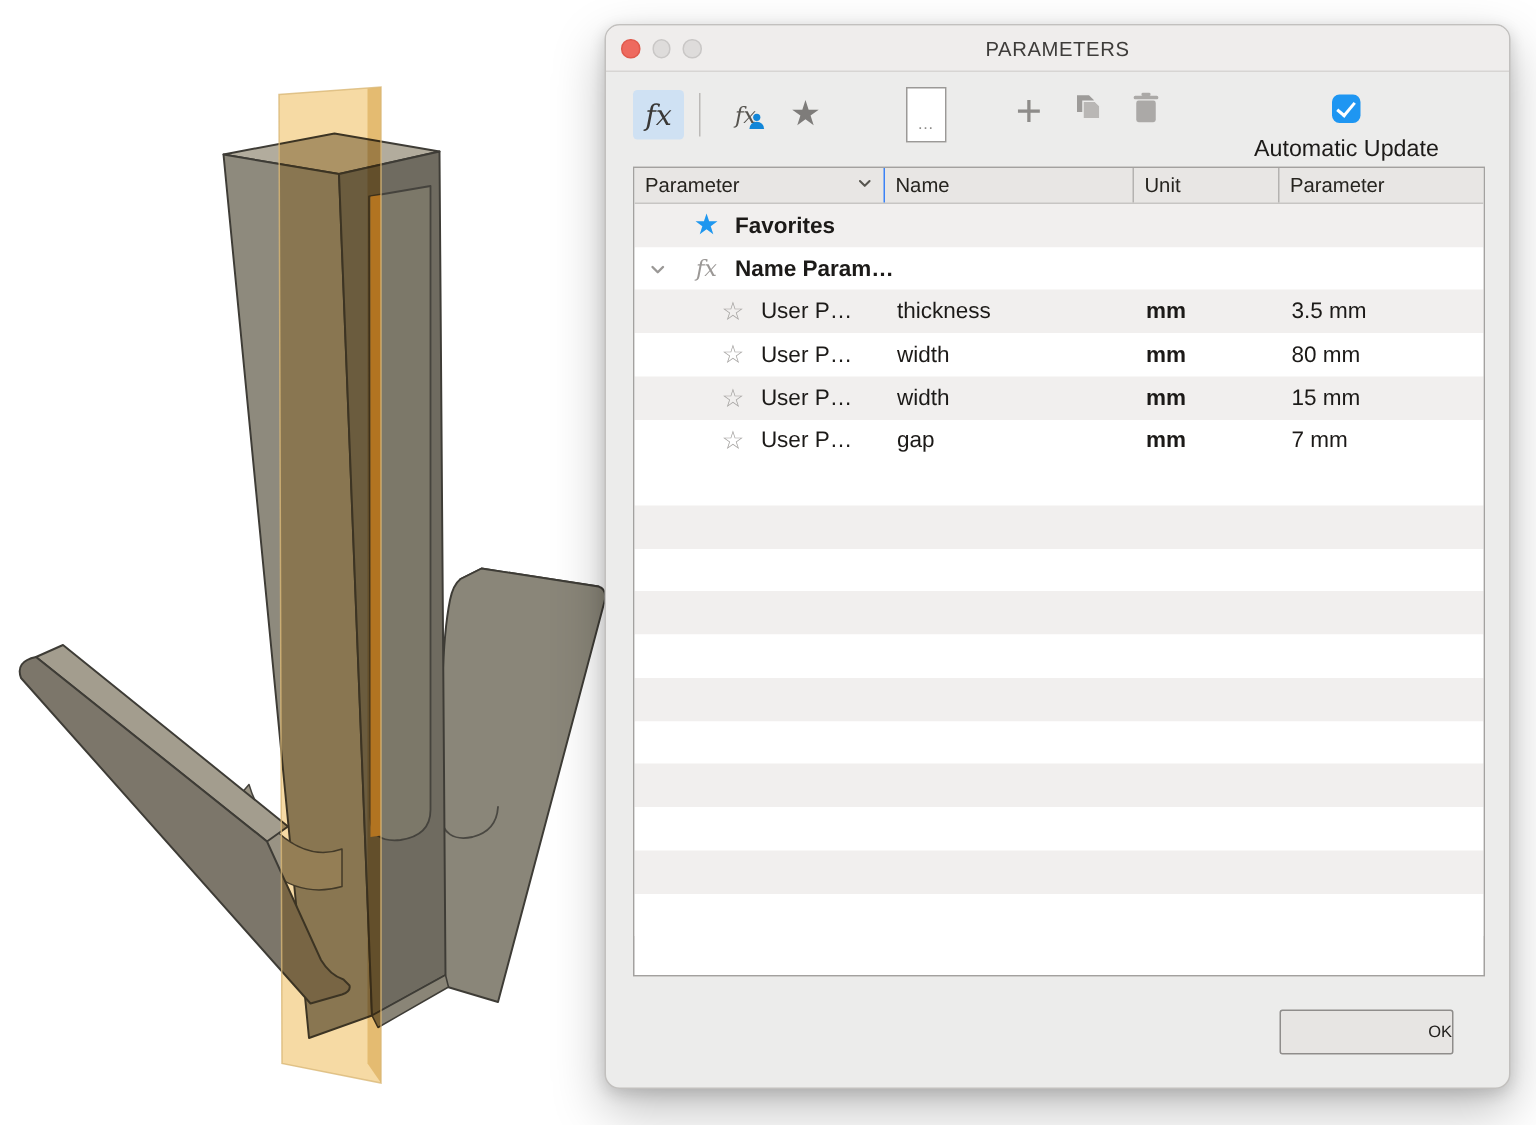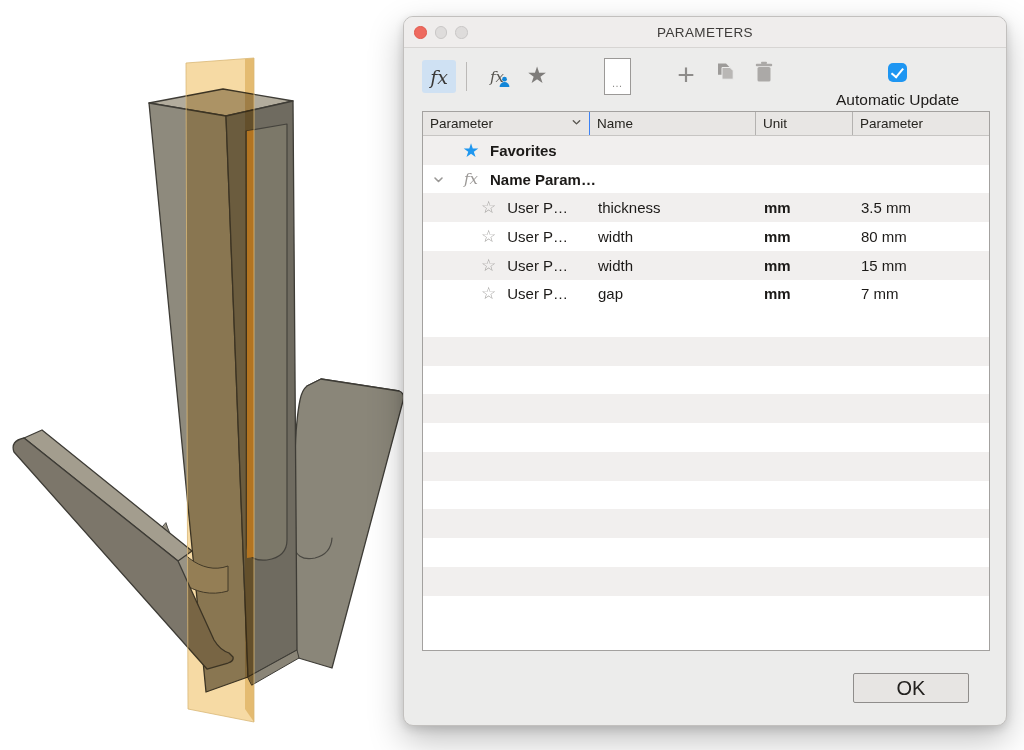--- a/index.html
+++ b/index.html
@@ -74,21 +74,21 @@
   .fxrow{font-family:"DejaVu Serif",serif;font-style:italic;font-size:15px;color:#9b9896;}
   .cell{box-sizing:border-box;}
   .c-param{width:166px;display:flex;align-items:center;padding-left:58px;gap:10px;}
   .c-name{width:166px;padding-left:9px;}
   .c-unit{width:97px;padding-left:9px;font-weight:bold;}
   .c-expr{flex:1;padding-left:9px;}
 
   
   .ok-btn{position:absolute;left:449px;top:656px;width:116px;height:30px;
     background:#e7e5e3;border:1px solid #8f8d8b;border-radius:2px;box-sizing:border-box;
-    display:flex;align-items:center;justify-content:center;font-size:20px;color:#23211f;}
+    display:flex;align-items:center;justify-content:flex-end;font-size:11px;color:#23211f;}
 </style>
 </head>
 <body>
 
 <svg class="model-svg" width="410" height="750" viewBox="0 0 410 750">
   <g stroke-linejoin="round" stroke-linecap="round">
 
     <polygon points="307,386 321,379 399,391 383,399" fill="#9e9a8d" stroke="#3e3c36" stroke-width="1.3"></polygon>
     <path d="M307,386 L321,379 L399,391 Q405,393 403,401 L332,668 L285,654 L292,548 L295,455 Q296,420 300,400 Q302,390 307,386 Z" fill="#8a8679" stroke="#3e3c36" stroke-width="1.3"></path>
     <path d="M293,543 Q296,562 315,558 Q331,554 332,538" fill="none" stroke="#4a4842" stroke-width="1.2"></path>

